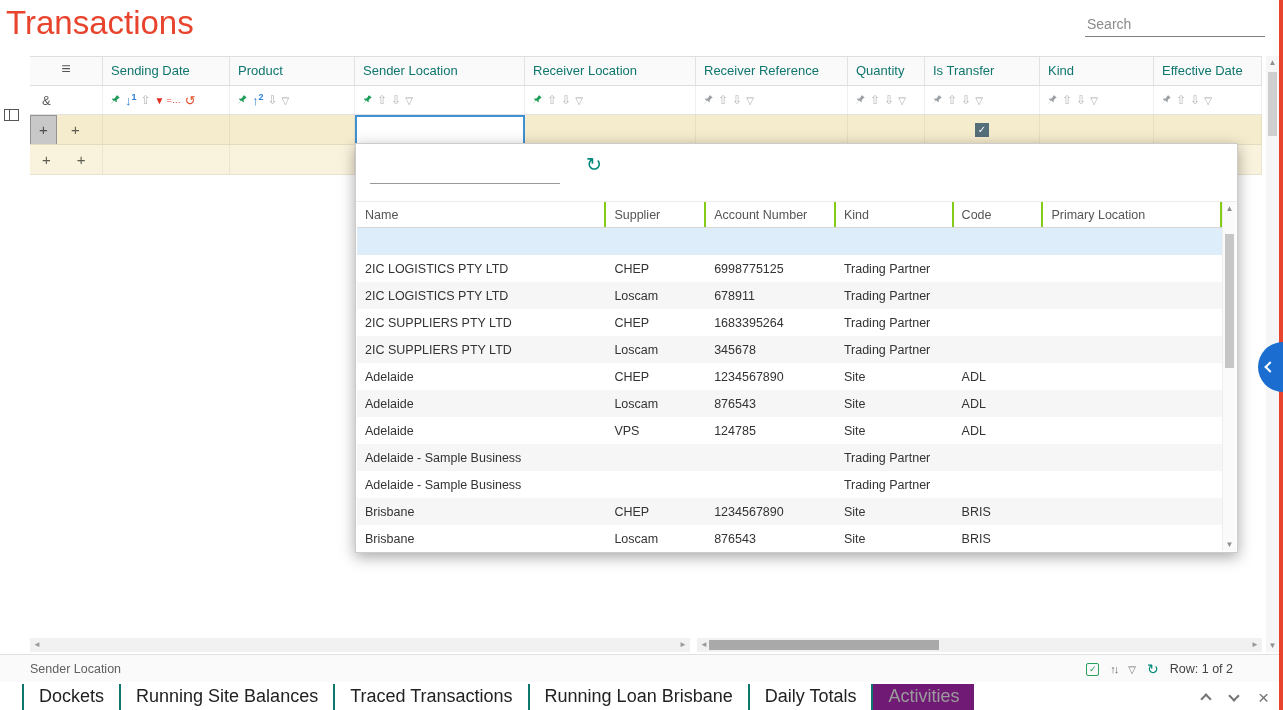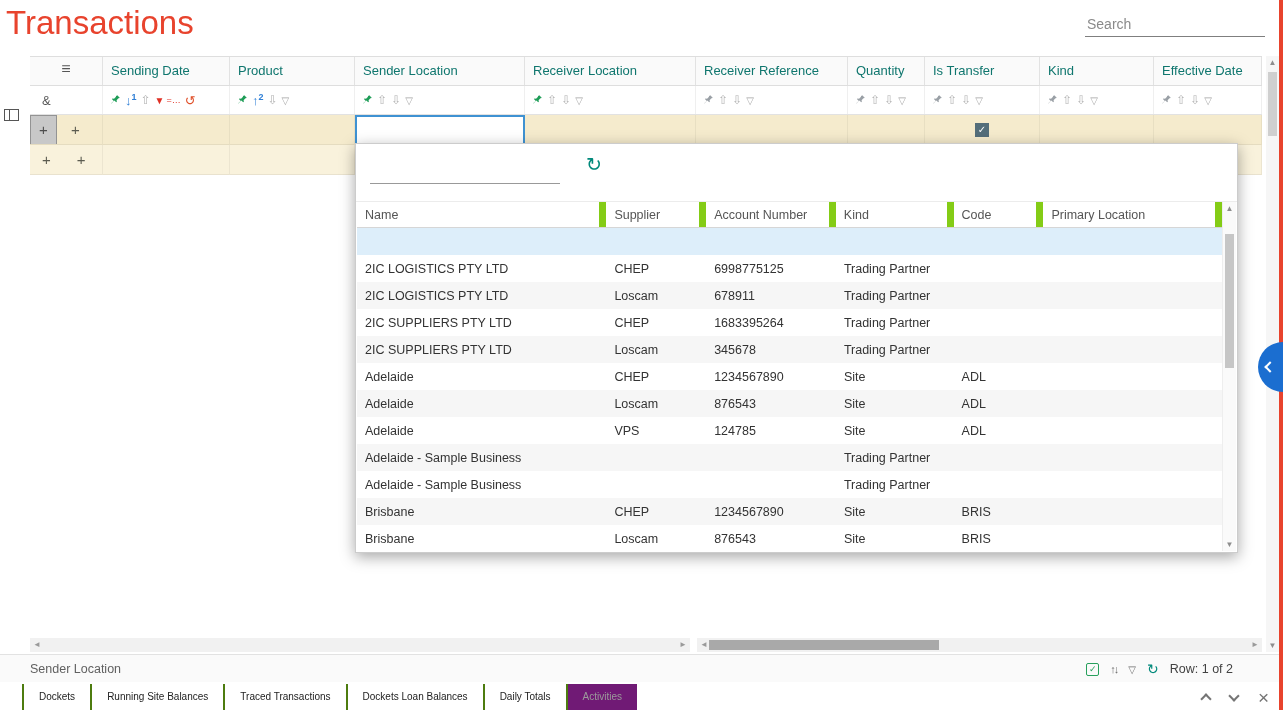--- a/index.html
+++ b/index.html
@@ -55,21 +55,21 @@
   .dropdown { position:absolute; left:355px; top:143px; width:883px; height:410px; background:#fff;
               border:1px solid #ccc; box-shadow:0 4px 14px rgba(0,0,0,.35); z-index:5; }
   .dd-top { position:relative; height:58px; border-bottom:1px solid #ececec; }
   .dd-input { position:absolute; left:14px; top:20px; width:190px; border:0; border-bottom:1px solid #999;
               outline:none; font:13px "Liberation Sans",sans-serif; padding:2px; background:transparent; }
   .dd-refresh { position:absolute; left:230px; top:9px; font-size:19px; color:#00897b; cursor:pointer; }
   .dd-hint { position:absolute; left:262px; top:13px; width:244px; height:30px; border:2px solid #cf3732;
              display:flex; align-items:center; padding:0 8px; font-size:11.5px; color:#9e9e9e; white-space:nowrap; }
   .dd-table { position:absolute; left:1px; top:58px; right:15px; bottom:1px; overflow:hidden; }
   .dd-hrow { display:flex; height:26px; border-bottom:1px solid #d6d6d6; }
-  .dd-hcell { padding:6px 8px 0; font-size:12.5px; color:#555; border-right:7px solid #84cc16;
+  .dd-hcell { padding:6px 8px 0; font-size:12.5px; color:#555; border-right:2px solid #84cc16;
               white-space:nowrap; overflow:hidden; }
   .dd-row { display:flex; height:27px; }
   .dd-row.alt { background:#f6f6f6; }
   .dd-row.hl { background:#ddeefa; }
   .dd-cell { padding:7px 8px 0; font-size:12.5px; color:#333; white-space:nowrap; overflow:hidden; }
   .dd-scroll { position:absolute; right:1px; top:58px; bottom:1px; width:14px; background:#fafafa; border-left:1px solid #eee; }
   .dd-thumb { position:absolute; left:2px; right:2px; top:32px; height:134px; background:#c6c6c6; }
   .sc-arr { position:absolute; left:0; right:0; text-align:center; font-size:8px; color:#8d8d8d; }
   .sc-arr.up { top:2px; } .sc-arr.down { bottom:2px; }
 
@@ -94,21 +94,21 @@
   .sb-right { position:absolute; right:46px; top:0; height:28px; display:flex; align-items:center; gap:11px; }
   .cal { width:13px; height:13px; border:1.5px solid #27a05c; border-radius:2px; color:#27a05c; font-size:9px;
          display:flex; align-items:center; justify-content:center; }
   .sb-sort { font-size:11px; color:#6d6d6d; letter-spacing:-2px; }
   .sb-funnel { font-size:10px; color:#6d6d6d; }
   .sb-refresh { font-size:14px; color:#00897b; }
   .sb-rows { color:#424242; }
 
   .tabstrip { position:absolute; left:0; top:684px; width:1283px; height:26px; background:#fff;
               display:flex; padding-left:22px; z-index:8; }
-  .tab { border-left:2px solid #4d7c0f; padding:0 15px; line-height:25px; font-size:10px; color:#222; cursor:pointer; white-space:nowrap;text-align:center; }
+  .tab { border-left:2px solid #0f766e; padding:0 15px; line-height:25px; font-size:18px; color:#222; cursor:pointer; white-space:nowrap;text-align:center; }
   .tab.disabled { background:#701a75; color:#9b9b9b; cursor:default; }
   .tab-ctrls { position:absolute; right:14px; top:684px; height:26px; display:flex; gap:20px; align-items:center; z-index:10; }
   .chev { width:8px; height:8px; border-right:2px solid #757575; border-bottom:2px solid #757575; }
   .chev.up { transform:rotate(-135deg); margin-top:3px; }
   .chev.down { transform:rotate(45deg); margin-top:-3px; }
   .x-close { font-size:19px; color:#757575; line-height:1; }
 </style>
 </head>
 <body>
 
@@ -408,21 +408,21 @@
     <span class="sb-funnel">▽</span>
     <span class="sb-refresh">↻</span>
     <span class="sb-rows">Row: 1 of 2</span>
   </div>
 </div>
 
 <div class="tabstrip" id="tabs">
     <span class="tab">Dockets</span>
     <span class="tab">Running Site Balances</span>
     <span class="tab">Traced Transactions</span>
-    <span class="tab">Dockets Loan Balances</span>
+    <span class="tab">Running Loan Brisbane</span>
     <span class="tab">Daily Totals</span>
     <span class="tab disabled">Activities</span>
   </div>
 
 <div class="tab-ctrls">
   <span class="chev up"></span>
   <span class="chev down"></span>
   <span class="x-close">×</span>
 </div>
 

